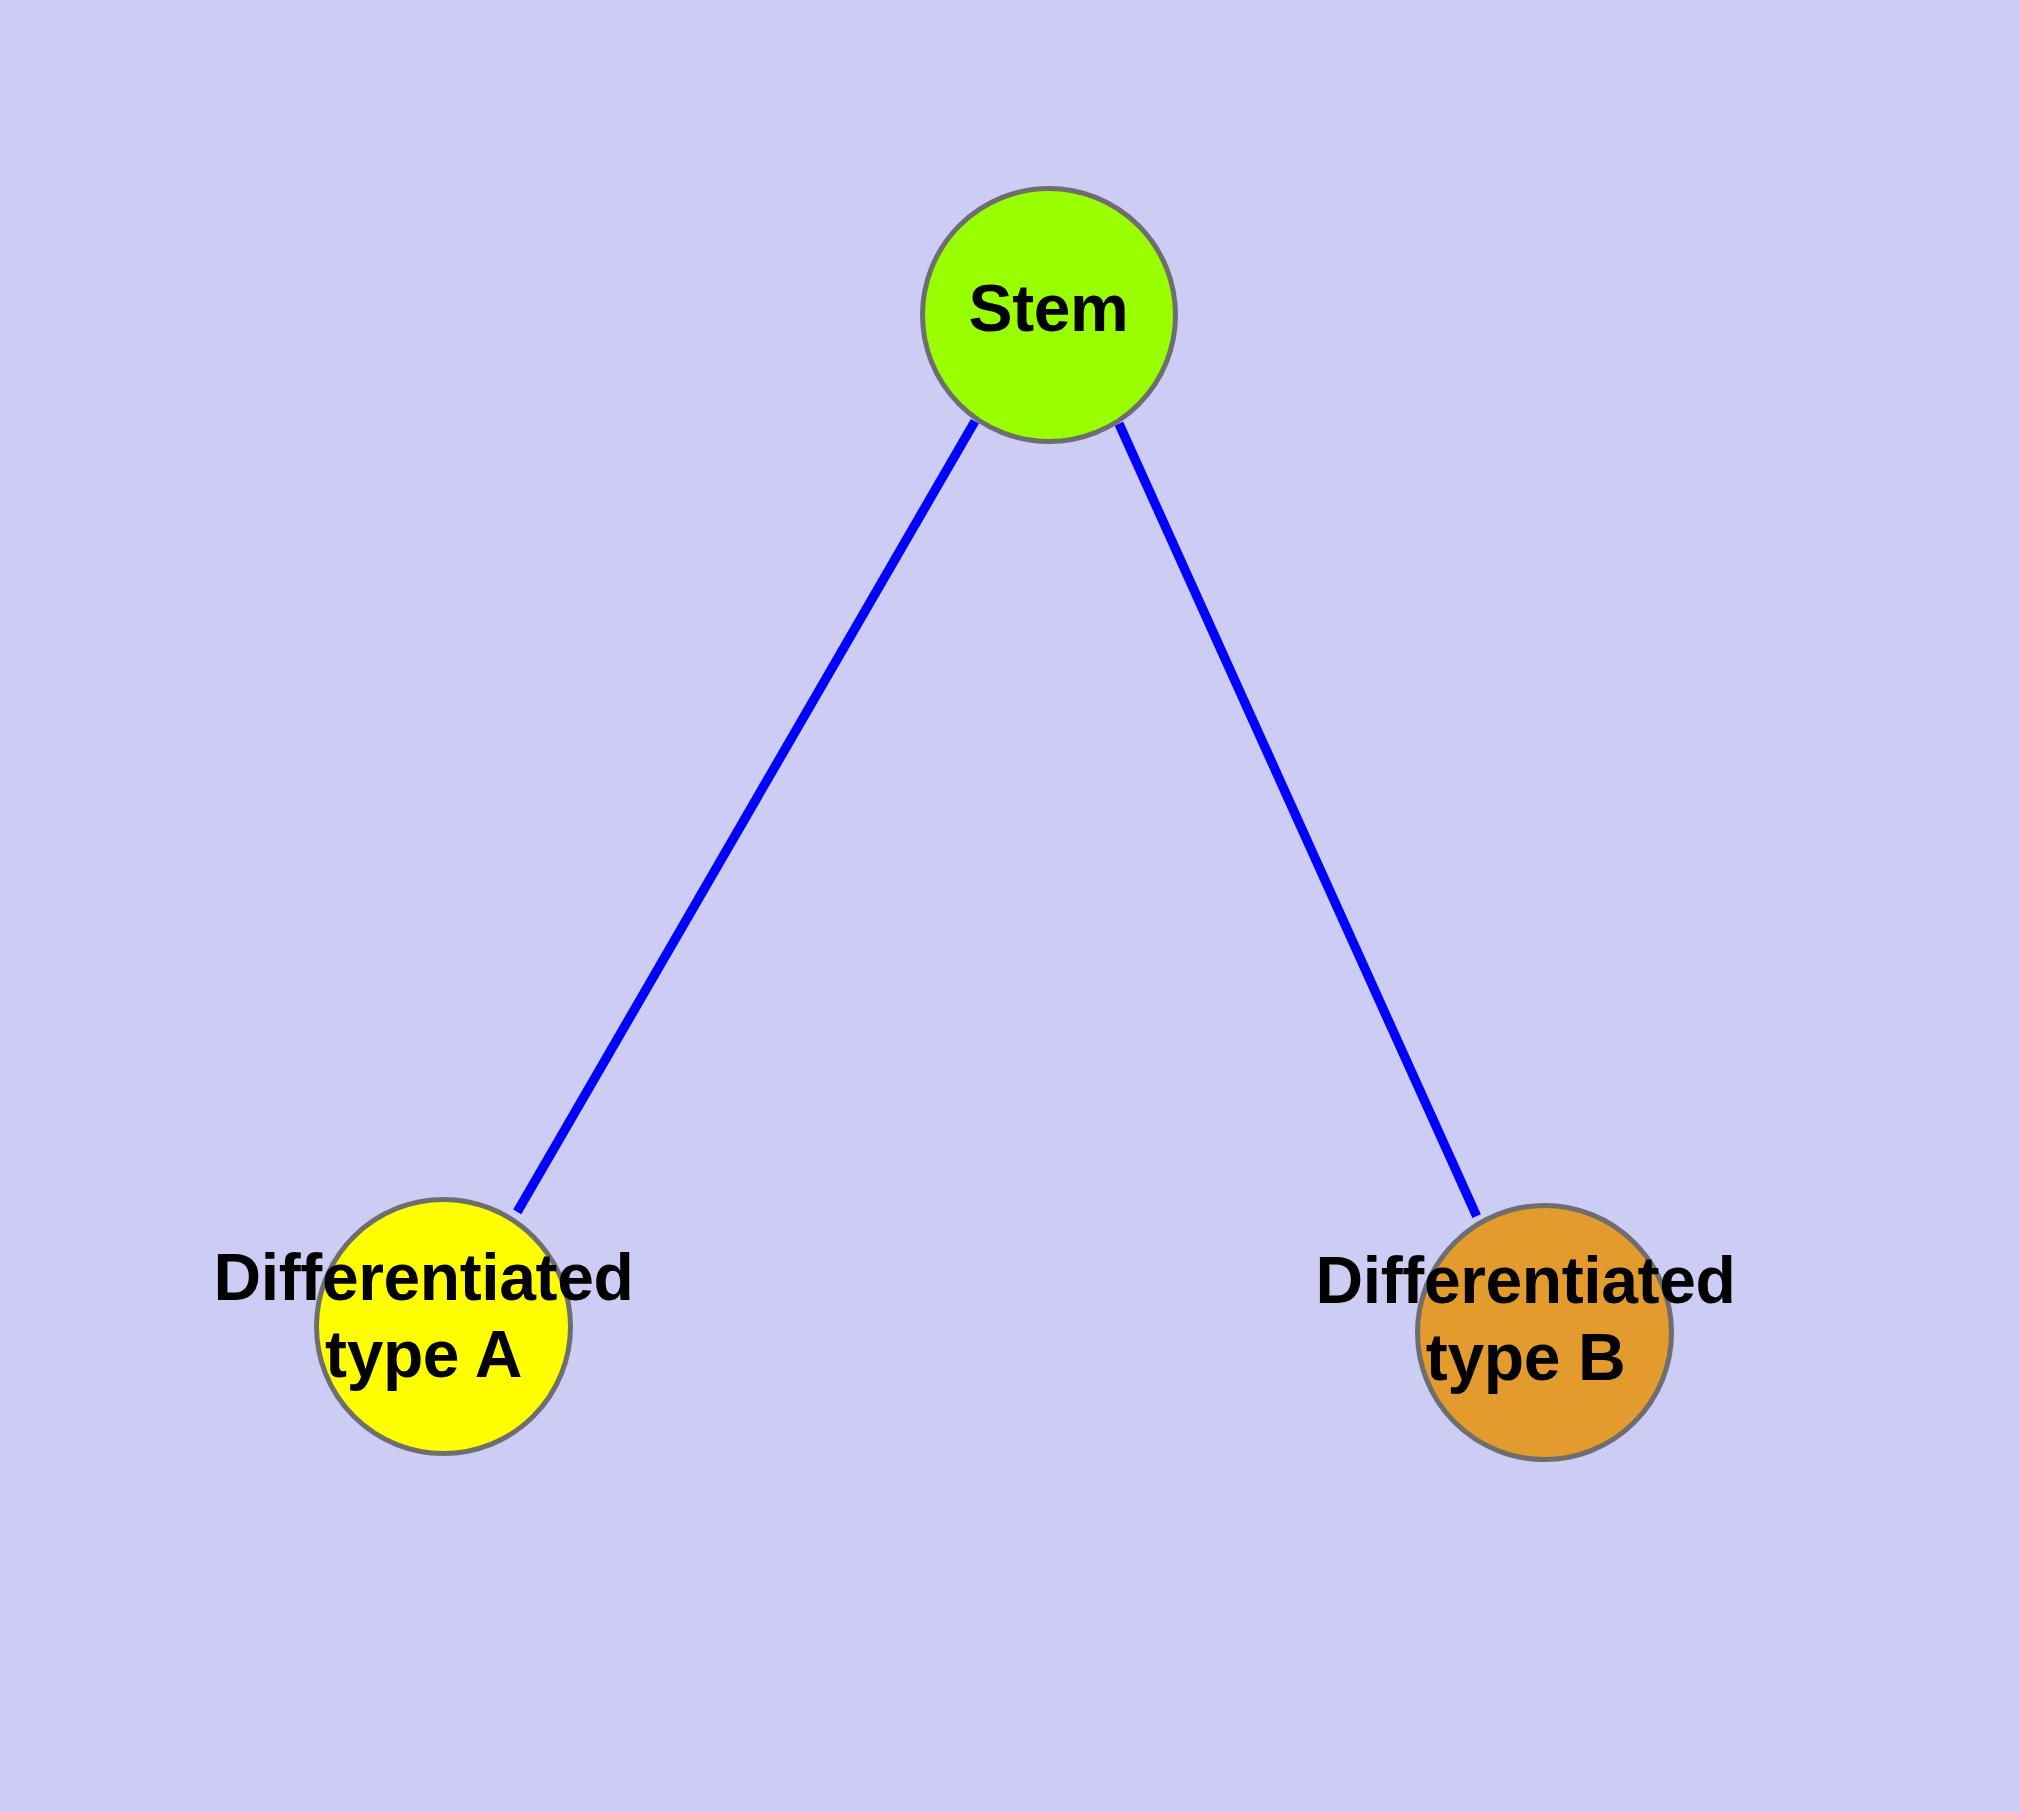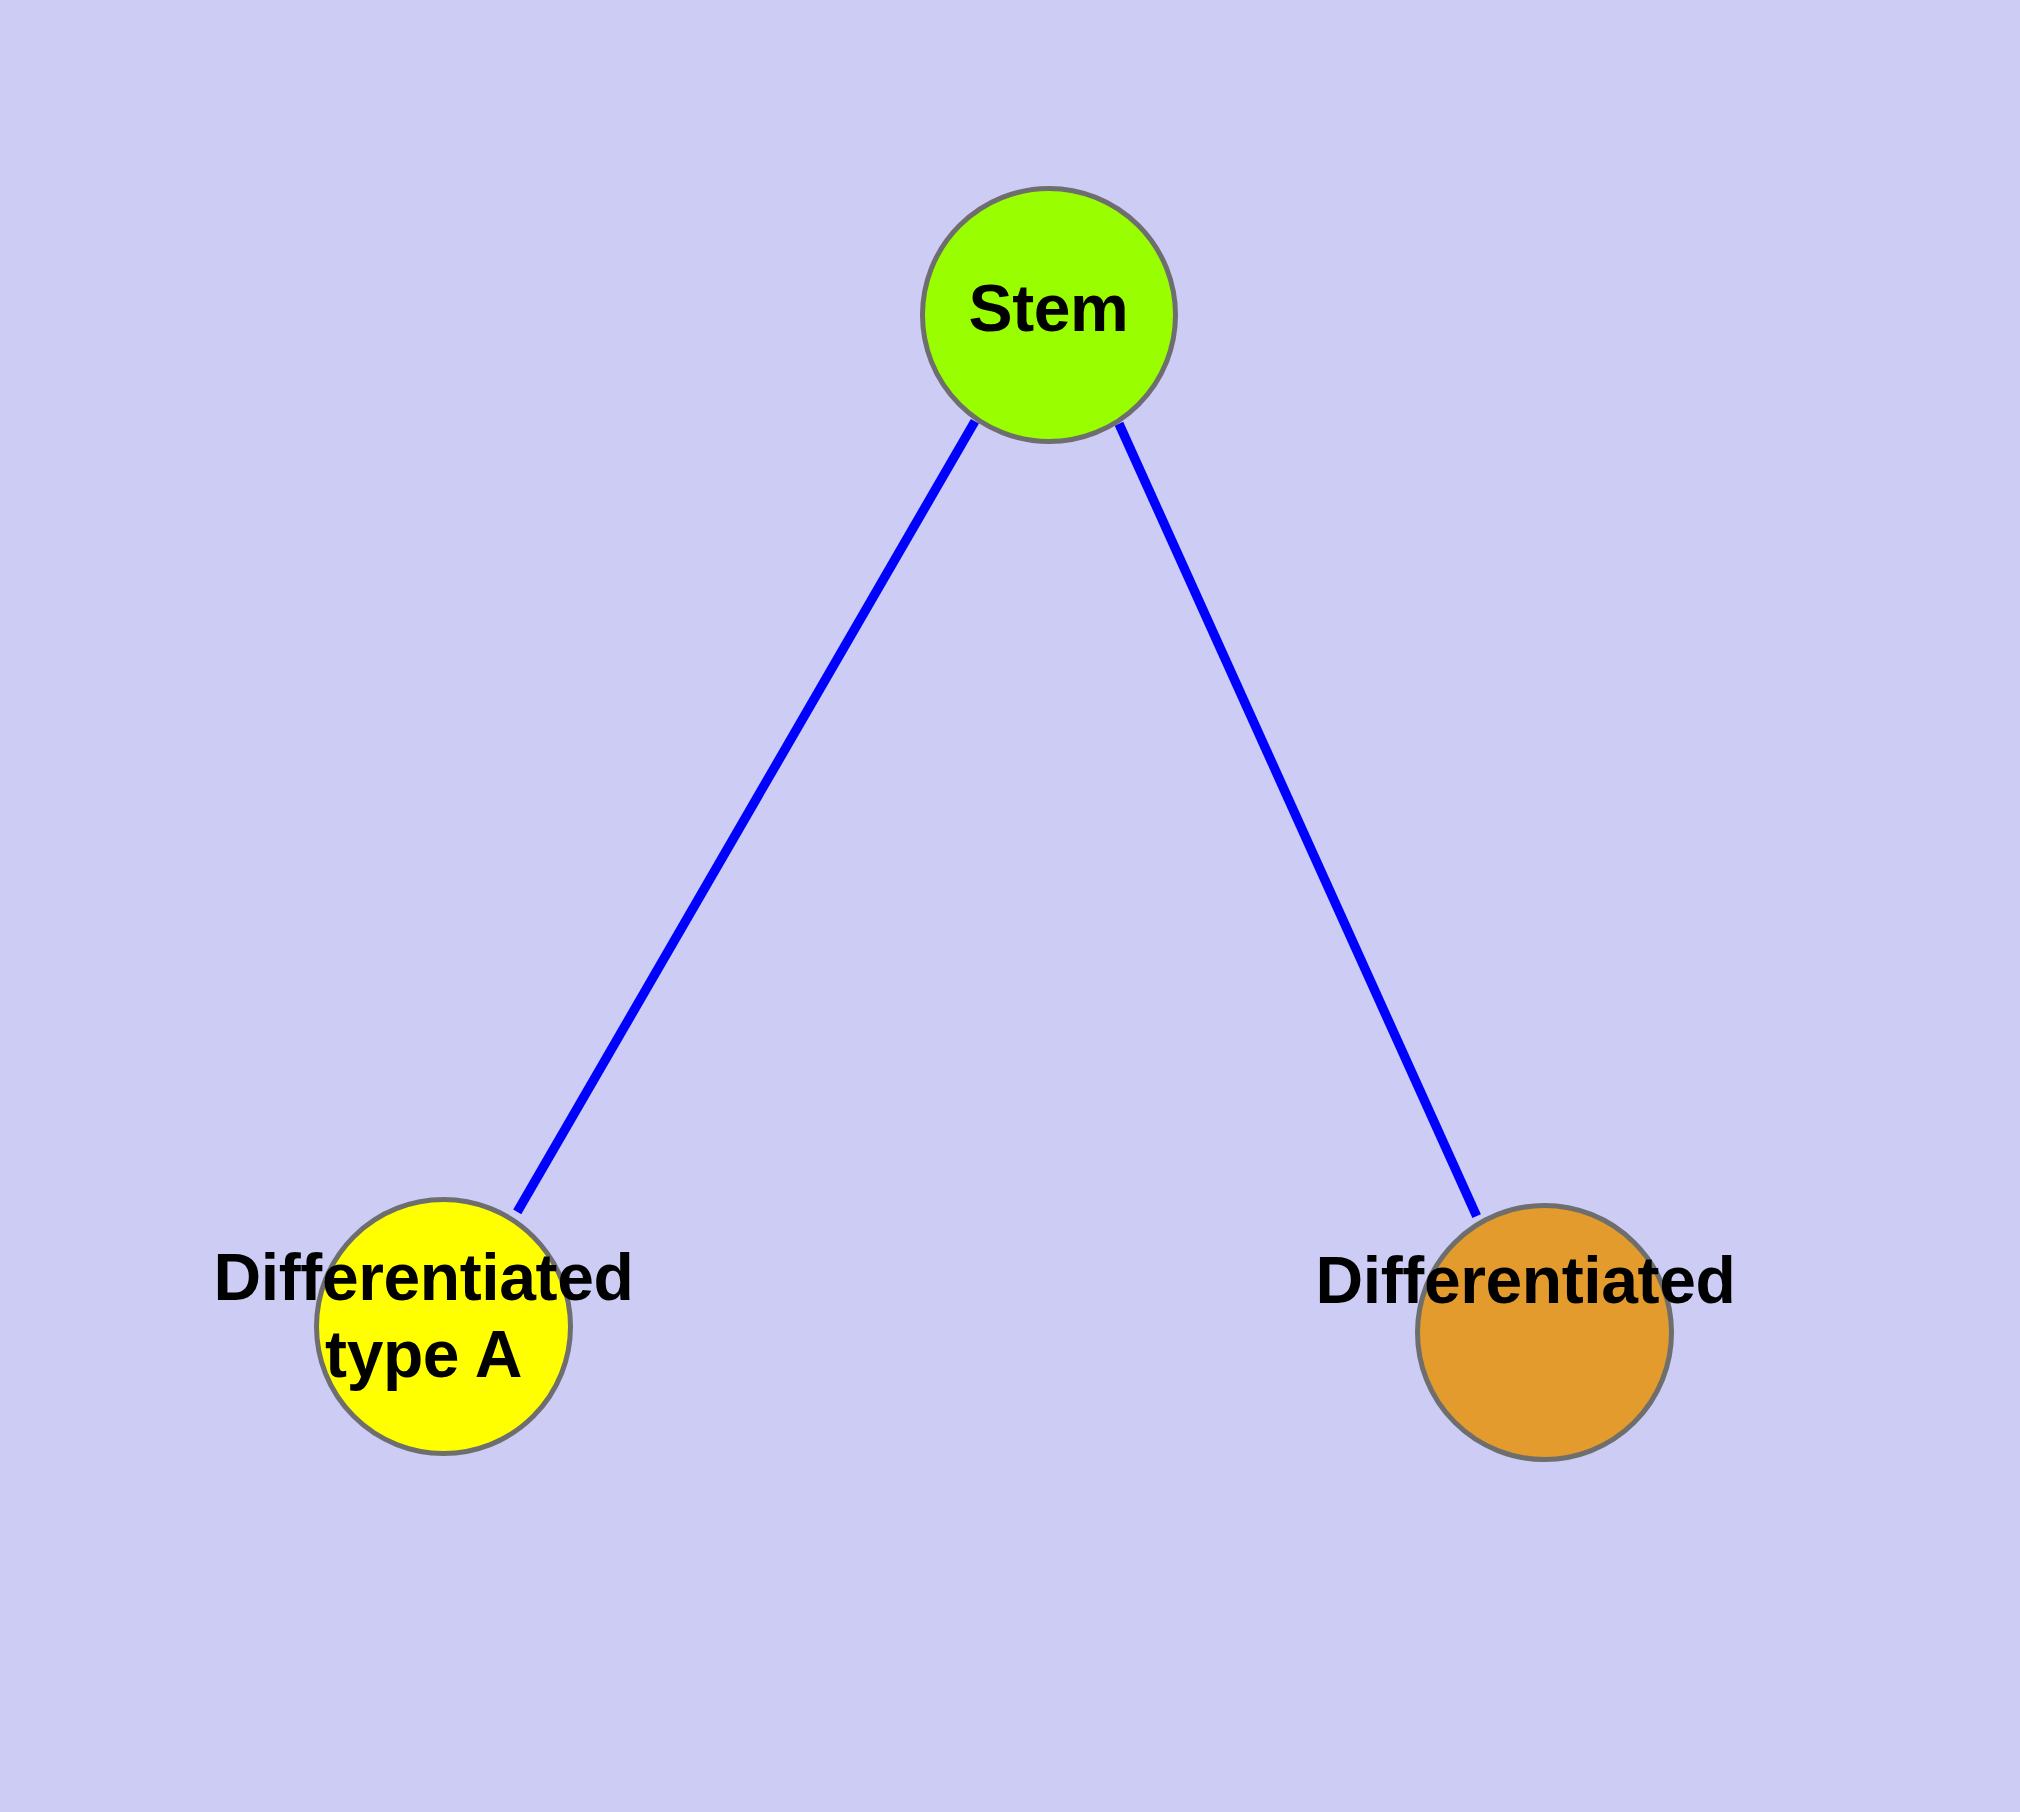--- a/index.html
+++ b/index.html
@@ -101,17 +101,17 @@
   <div id="node-layer">
 
     <div class="node" id="node-stem" style="left: 920px; top: 186px; width: 258px; height: 258px; background: rgb(153, 255, 0); border-color: rgb(110, 110, 110);"></div>
     <div class="node" id="node-diff-a" style="left: 314px; top: 1197px; width: 259px; height: 259px; background: rgb(255, 255, 0); border-color: rgb(110, 110, 110);"></div>
     <div class="node" id="node-diff-b" style="left: 1415px; top: 1203px; width: 259px; height: 259px; background: rgb(226, 155, 44); border-color: rgb(110, 110, 110);"></div>
 
     <div class="node-label" id="label-stem" style="color: rgb(0, 0, 0);">Stem</div>
 
     <div class="node-label" id="label-diff-a" style="color: rgb(0, 0, 0);"><span>Differentiated</span><br><span>type A</span></div>
 
-    <div class="node-label" id="label-diff-b" style="color: rgb(0, 0, 0);"><span>Differentiated</span><br></div>
+    <div class="node-label" id="label-diff-b" style="color: rgb(0, 0, 0);"><span>Differentiated</span><br><span>type B</span></div>
 
   </div>
 </div>
 
 
 </body></html>

